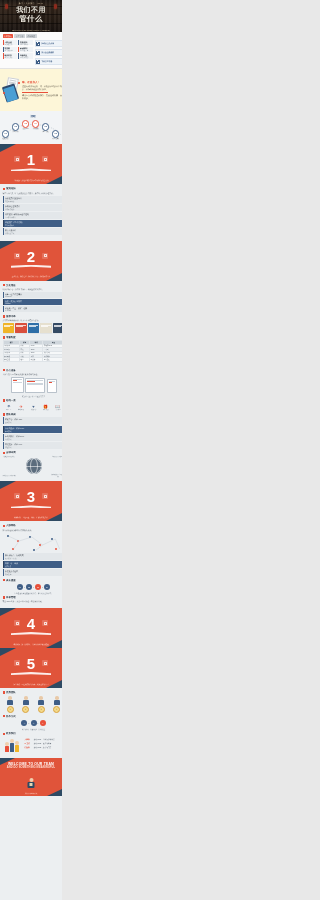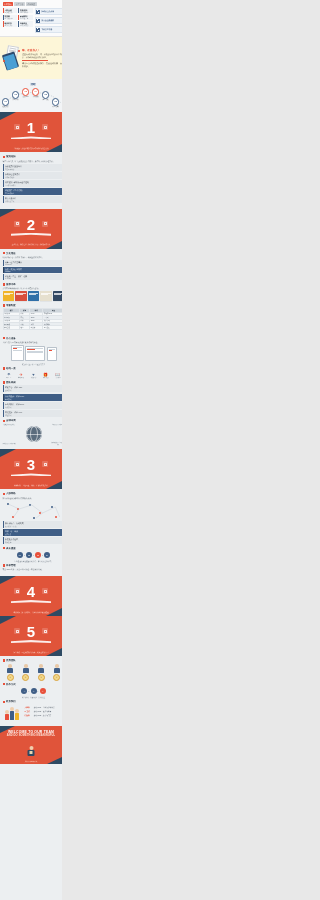--- a/index.html
+++ b/index.html
@@ -162,20 +162,34 @@
   .footer .guy .h{width:4px;height:4px;border-radius:50%;background:#f0cfae;margin:0 auto .3px;}
   .footer .guy .t{width:7px;height:6px;background:#2e4a63;border-radius:1px;margin:0 auto;position:relative;}
   .footer .guy .t:after{content:"";position:absolute;left:2px;top:1px;width:3px;height:3px;background:#e8d6b0;}
   .footer .fcap{position:absolute;left:4px;right:4px;bottom:1.5px;text-align:center;color:#ffcdbf;font-size:1.6px;}
 </style>
 </head>
 <body>
 
 <div class="page">
 
+  <div class="sec hero">
+    <div class="planks"></div>
+    <div class="beam b1"></div>
+    <div class="beam b2"></div>
+    <div class="beam b3"></div>
+    <div class="lantern l1"></div>
+    <div class="lantern l2"></div>
+    <div class="hero-sub">新员工入职指引 · 2019</div>
+    <div class="hero-title">
+      <div class="t1">我们不用</div>
+      <div class="t2">管什么</div>
+    </div>
+    <div class="hero-foot">NEW EMPLOYEE ONBOARDING HANDBOOK</div>
+  </div>
 
   <div class="sec dir">
     <div class="dir-tabs">
       <div class="dir-tab">入职指南</div>
       <div class="dir-tab alt">员工手册</div>
       <div class="dir-tab alt">福利制度</div>
     </div>
     <div class="dir-body">
       <div class="dir-col">
         <div class="dir-row">

